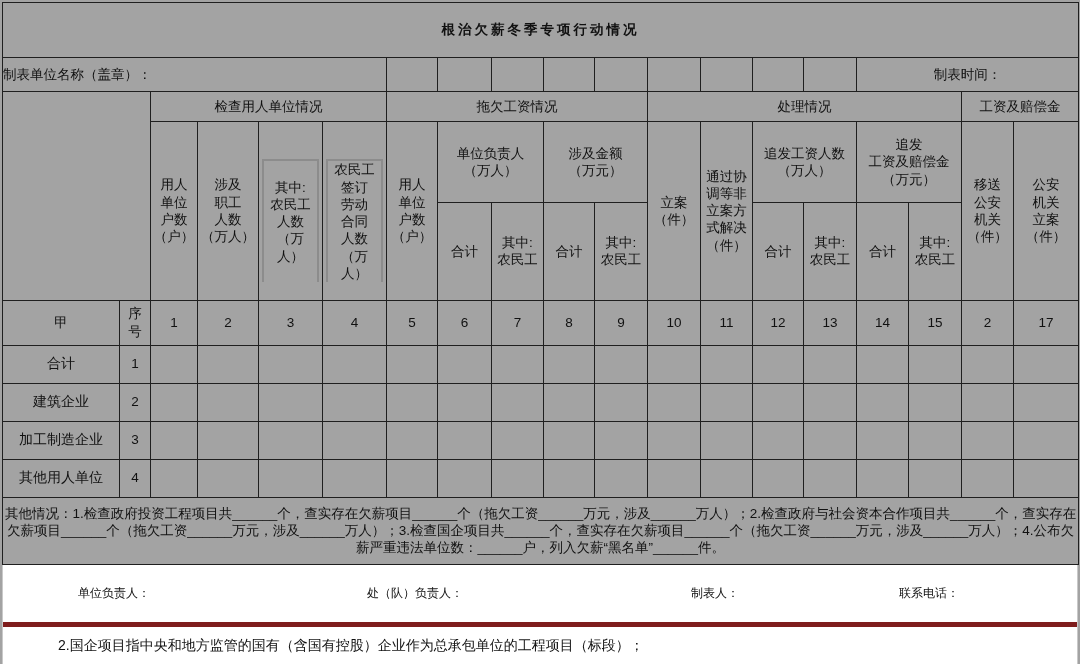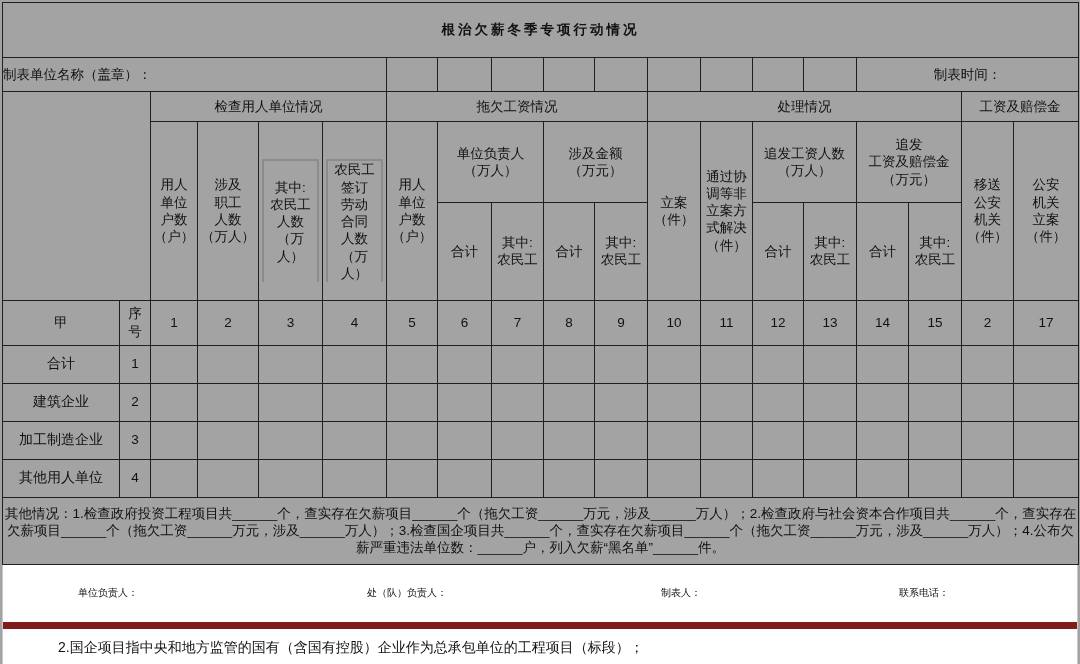--- a/index.html
+++ b/index.html
@@ -33,23 +33,23 @@
   .datarow td{height:37px;}
   .datarow td.rlabel{font-size:14px;}
   .other td{
     height:66px;text-align:justify;padding:3px 7px 4px;font-size:14.5px;line-height:1.5;
     border-bottom:1px solid #c3c3c3;vertical-align:top;margin-left:37px;
   }
   .bottom{
     width:1076px;margin:0 2px;box-sizing:border-box;
     border:1px solid #c9c9c9;border-top:none;background:#fff;
   }
-  .sigrow{height:57px;border-bottom:7px solid #7f1d1d;position:relative;font-size:10px;}
+  .sigrow{height:57px;border-bottom:5px solid #7f1d1d;position:relative;font-size:12px;}
   .sig{position:absolute;top:50%;transform:translateY(-50%);white-space:nowrap;}
-  .s1{left:75px}.s2{left:364px}.s3{left:658px}.s4{left:896px}
+  .s1{left:75px}.s2{left:364px}.s3{left:688px}.s4{left:896px}
   .remarks{padding:7px 8px 8px;font-size:14px;line-height:1.6;}
   .rline{white-space:pre-line;}
   .indent{padding-left:47px;}
 </style>
 </head>
 <body>
 
 <div class="sheet">
   <table class="main">
     <colgroup>

